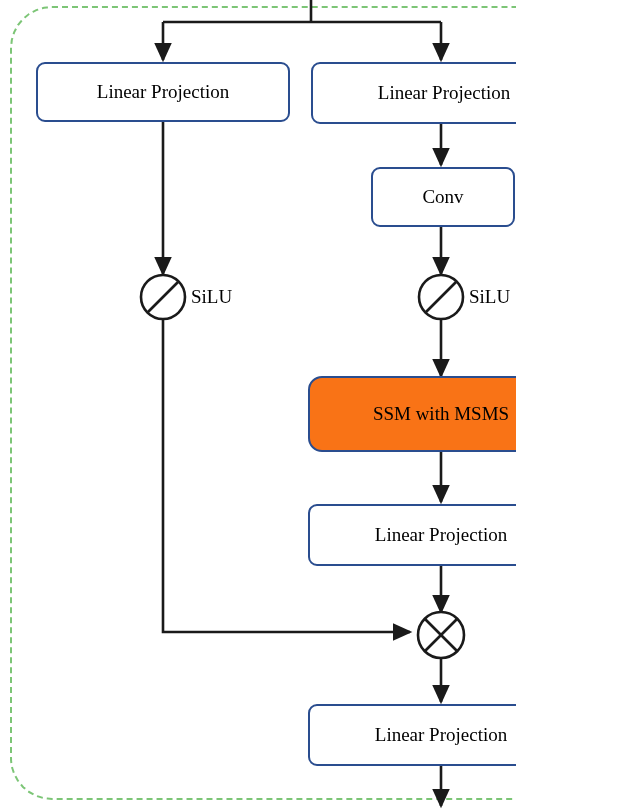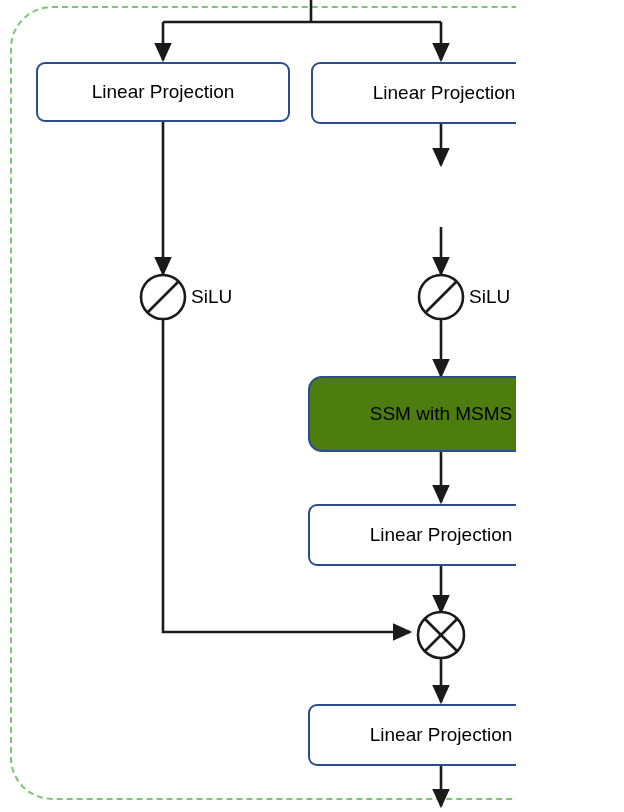--- a/index.html
+++ b/index.html
@@ -5,21 +5,21 @@
   html, body {
     margin: 0;
     padding: 0;
     background: #ffffff;
   }
   #canvas {
     position: relative;
     width: 516px;
     height: 812px;
     background: #ffffff;
-    font-family: Liberation Sans, sans-serif;
+    font-family: Liberation Serif, serif;
     overflow: hidden;
   }
   .dashed-container {
     position: absolute;
     left: 10px;
     top: 6px;
     width: 604px;
     height: 794px;
     border: 2px dashed #7cc576;
     border-radius: 42px;
@@ -33,21 +33,21 @@
     background: #ffffff;
     display: flex;
     align-items: center;
     justify-content: center;
     color: #000000;
     font-size: 19px;
     line-height: 1.1;
     text-align: center;
   }
   .node.highlight {
-    background: #4d7c0f;
+    background: #f97316;
     border-radius: 14px;
   }
   .svg-layer {
     position: absolute;
     left: 0;
     top: 0;
     width: 624px;
     height: 812px;
     pointer-events: none;
   }
@@ -117,20 +117,23 @@
   </svg>
 
   <div class="node" style="left:36px; top:62px; width:254px; height:60px;">
     <span>Linear Projection</span>
   </div>
 
   <div class="node" style="left:311px; top:62px; width:266px; height:62px;">
     <span>Linear Projection</span>
   </div>
 
+  <div class="node" style="left:371px; top:167px; width:144px; height:60px;">
+    <span>Conv</span>
+  </div>
 
   <div class="op-label" style="left:191px; top:286px;">SiLU</div>
 
   <div class="op-label" style="left:469px; top:286px;">SiLU</div>
 
   <div class="node highlight" style="left:308px; top:376px; width:266px; height:76px;">
     <span>SSM with MSMS</span>
   </div>
 
   <div class="node" style="left:308px; top:504px; width:266px; height:62px;">

